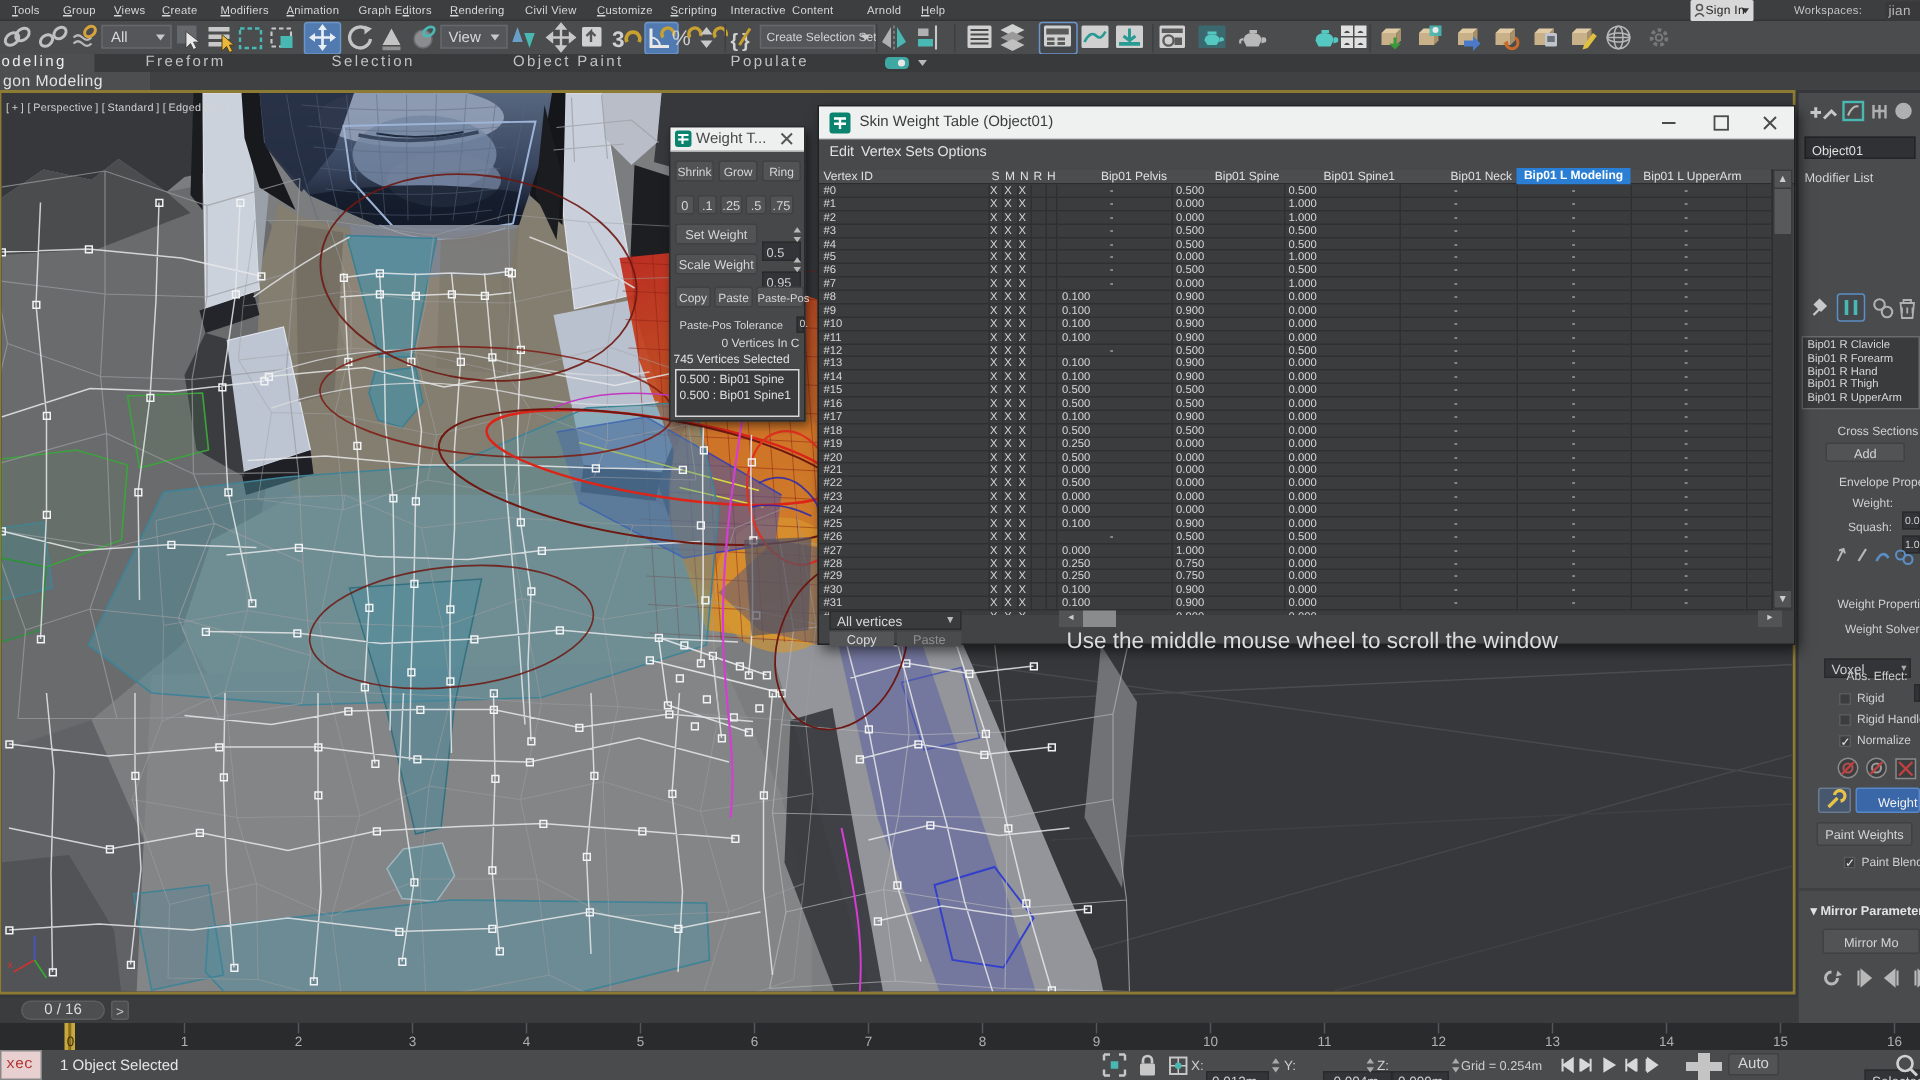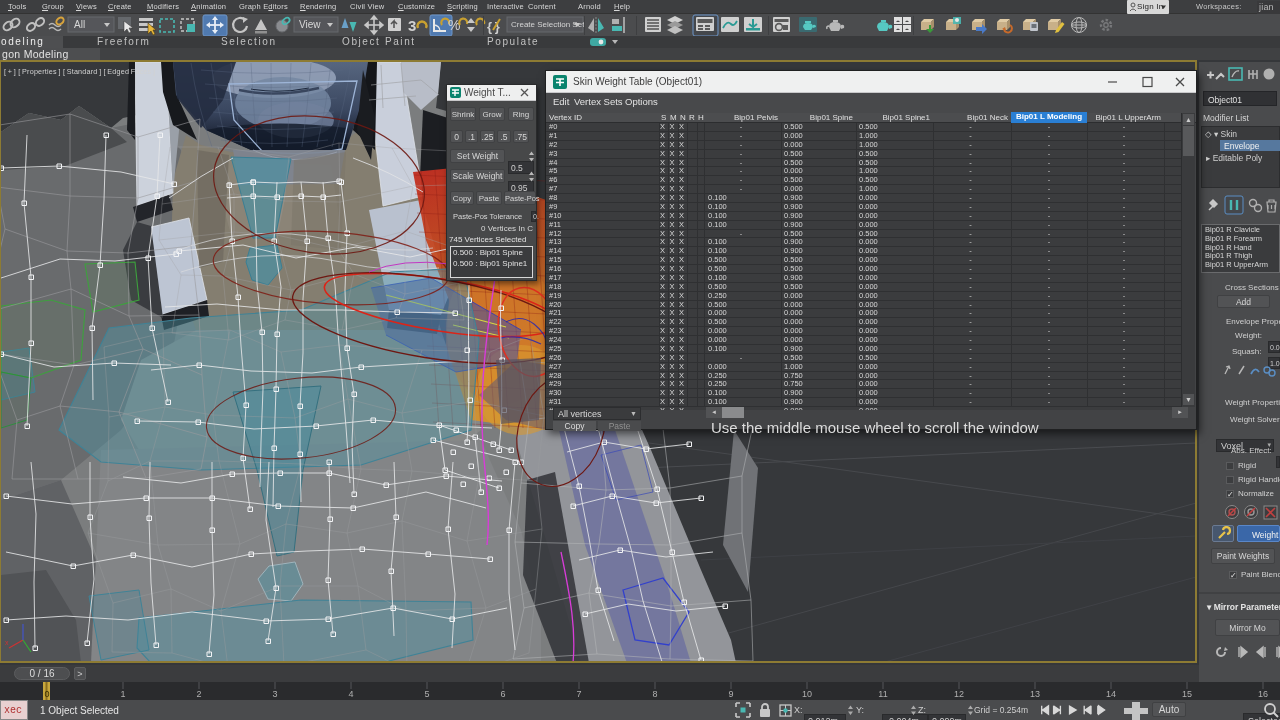--- a/index.html
+++ b/index.html
@@ -320,21 +320,21 @@
 <svg width="40" height="12" style="position:absolute;left:588px;top:0">
       <rect x="2" y="2" width="16" height="8" rx="3" fill="#3fa8a2"></rect>
       <circle cx="13" cy="6" r="2.4" fill="#e8e8e8"></circle>
       <path d="M24 4 l6 0 l-3 4 z" fill="#b8b8b8"></path>
     </svg>
 </div>
 <div id="ribbon2">
     <div style="position:absolute;left:0px;top:0;width:100px;height:12px;background:#4d4e50;font-size:10.5px;color:#e2e2e2;line-height:12px;padding-left:2px;letter-spacing:0.3px;">gon Modeling</div>
   </div>
 <div id="vp">
-<div id="vplabel">[ + ] [ Properties ] [ Standard ] [ Edged Faces ]</div>
+<div id="vplabel">[ + ] [ Perspective ] [ Standard ] [ Edged Edit ]</div>
 <svg id="vpsvg" width="1195" height="599" style="position:absolute;left:0;top:0">
 <defs>
 <linearGradient id="faceg" x1="0" y1="0" x2="0" y2="1">
           <stop offset="0" stop-color="#4a5570"></stop>
           <stop offset="0.5" stop-color="#202c46"></stop>
           <stop offset="1" stop-color="#0b101e"></stop>
         </linearGradient>
 <linearGradient id="redg" x1="0" y1="0" x2="0.25" y2="1">
           <stop offset="0" stop-color="#c22d22"></stop>
           <stop offset="0.5" stop-color="#c65a24"></stop>
@@ -456,27 +456,20 @@
 <path d="M8 13 h7 M11.5 9.5 v7 M17 17 l5 -5 l3 3" stroke="#c8c8c8" stroke-width="2" fill="none"></path>
 <rect x="30" y="6" width="13" height="12" fill="none" stroke="#49b8b2" stroke-width="1.6"></rect>
       <path d="M33 15 q3 -7 7 -6" stroke="#b8b8b8" fill="none" stroke-width="1.4"></path>
 <path d="M50 8 v9 M54 8 v9 M58 8 v9 M50 12 h8" stroke="#b0b0b0" stroke-width="1.6"></path>
 <circle cx="70" cy="12" r="5.5" fill="#b0b0b0"></circle>
 </svg>
 <div style="position:absolute;left:4px;top:29px;width:74px;height:15px;background:#303134;border:1px solid #242528;">
       <span style="position:absolute;left:4px;top:3px;font-size:8.5px;color:#e0e0e0;">Object01</span>
     </div>
 <span style="position:absolute;left:4px;top:51px;font-size:8.5px;color:#d4d4d4;">Modifier List</span>
-<div style="position:absolute;left:2px;top:64px;width:79px;height:62px;background:#3a3b3d;border:1px solid #2c2d2f;">
-<span style="position:absolute;left:3px;top:2px;font-size:8.5px;color:#cfcfcf;">◇ ▾ Skin</span>
-<div style="position:absolute;left:18px;top:13px;width:61px;height:11px;background:#56789e;">
-        <span style="position:absolute;left:4px;top:1px;font-size:8.5px;color:#f0f0f0;">Envelope</span>
-      </div>
-<span style="position:absolute;left:4px;top:26px;font-size:8.5px;color:#cfcfcf;">▸ Editable Poly</span>
-</div>
 <svg width="81" height="24" style="position:absolute;left:0;top:132px">
 <path d="M10 16 l5 -5 M14 6 l4 4 l-3 3 l-4 -4 z" stroke="#c8c8c8" stroke-width="1.5" fill="#c8c8c8"></path>
 <rect x="26" y="2" width="18" height="18" rx="2" fill="#44474c" stroke="#5a8ec4"></rect>
       <path d="M32 6 v10 M38 6 v10" stroke="#49b8b2" stroke-width="2.4"></path>
 <circle cx="54" cy="9" r="3.5" fill="none" stroke="#b0b0b0" stroke-width="1.4"></circle>
       <circle cx="59" cy="14" r="3.5" fill="none" stroke="#b0b0b0" stroke-width="1.4"></circle>
 <path d="M68 8 h9 l-1 10 h-7 z M70 8 v-2 h5 v2 M69 11 v4 M72.5 11 v4 M76 11 v4" stroke="#b0b0b0" stroke-width="1.2" fill="none"></path>
 </svg>
 <div style="position:absolute;left:2px;top:162px;width:79px;height:49px;background:#3a3b3d;border:1px solid #6a6b6d;font-size:7.5px;color:#d8d8d8;line-height:8.8px;padding:1px 0 0 3px;">Bip01 R Clavicle<br>Bip01 R Forearm<br>Bip01 R Hand<br>Bip01 R Thigh<br>Bip01 R UpperArm</div>
 <span style="position:absolute;left:26px;top:221px;font-size:8px;color:#d0d0d0;">Cross Sections</span>

